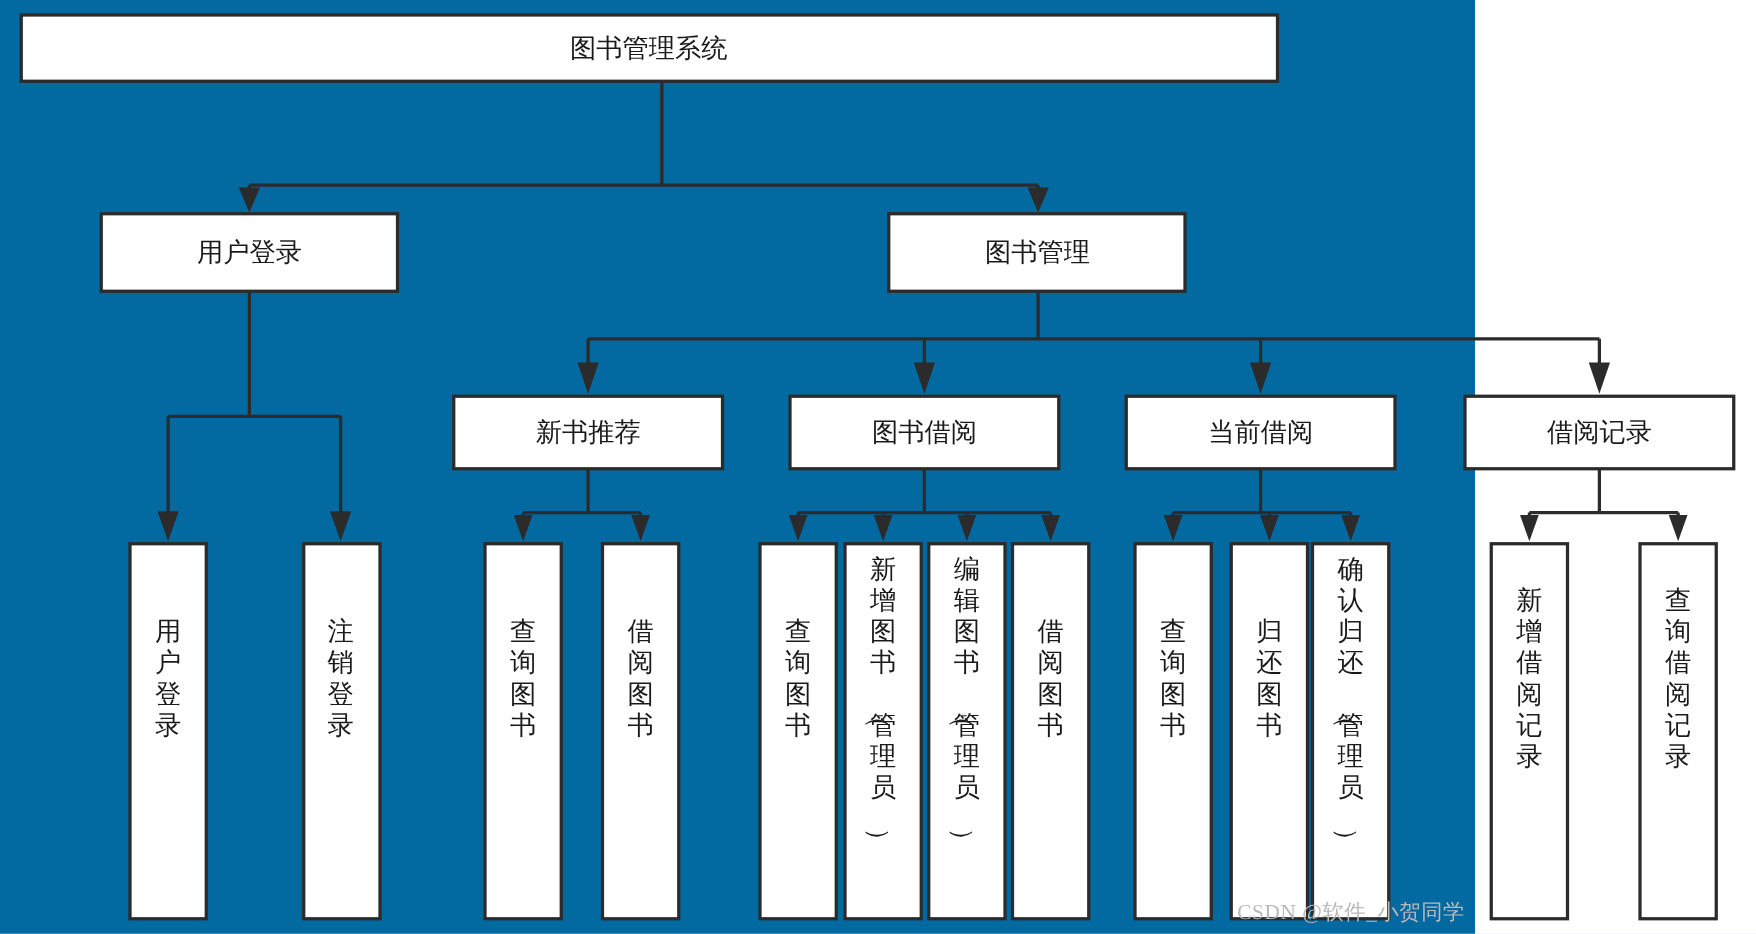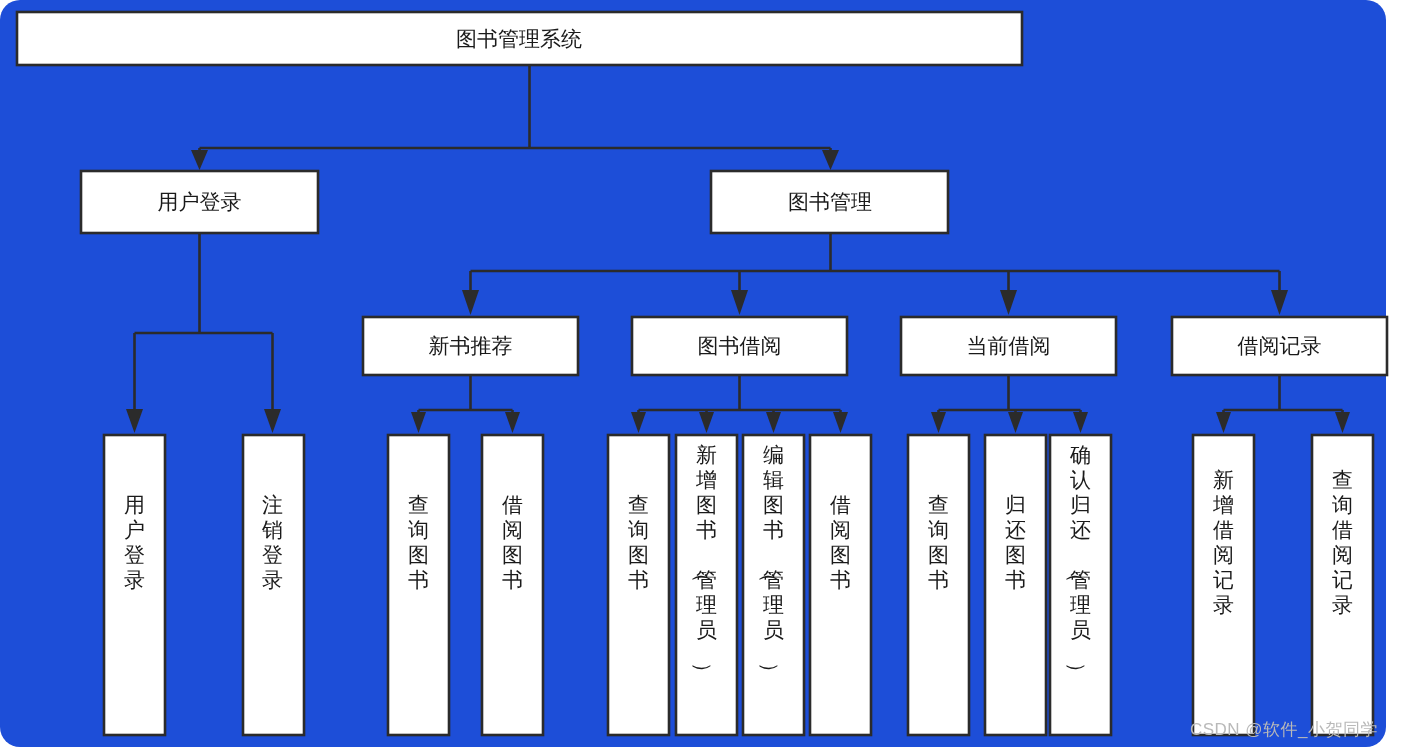--- a/index.html
+++ b/index.html
@@ -8,24 +8,23 @@
     background: #ffffff;
   }
   body {
     width: 1405px;
     height: 747px;
     overflow: hidden;
     font-family: "Liberation Sans", "DejaVu Sans", sans-serif;
   }
   #diagram-root {
     position: relative;
-    width: 1386px;
+    width: 1180px;
     height: 747px;
-    background: #1d4ed8;
-    border-radius: 20px;
+    background: #0369a1;
   }
   svg#tree-svg {
     position: absolute;
     left: 0;
     top: 0;
     width: 1405px;
     height: 747px;
     display: block;
   }
   .node-box {
@@ -53,21 +52,21 @@
   .node-label-v {
     font-family: "Liberation Sans", "DejaVu Sans", sans-serif;
     font-size: 21px;
     fill: #1a1a1a;
     text-anchor: middle;
   }
   .watermark {
     position: absolute;
     right: 8px;
     bottom: 6px;
-    font-family: Liberation Sans, sans-serif;
+    font-family: Liberation Serif, serif;
     font-size: 17px;
     color: #b9b9b9;
     white-space: nowrap;
     letter-spacing: 0.5px;
     pointer-events: none;
   }
 </style>
 </head>
 <body>
 

